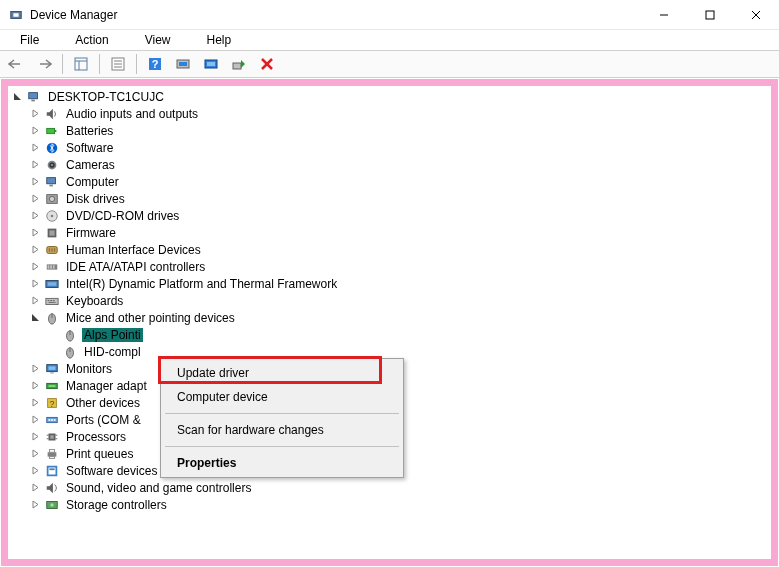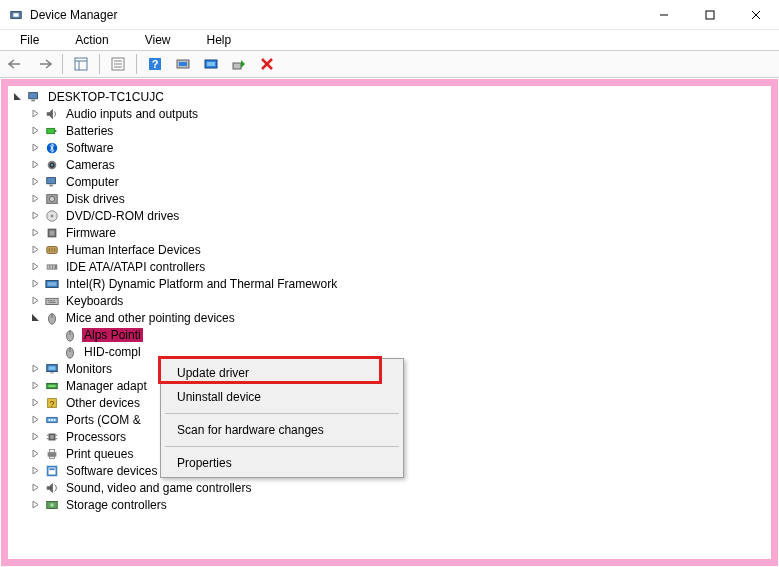--- a/index.html
+++ b/index.html
@@ -21,29 +21,29 @@
 .tree-container { position: absolute; top: 79px; left: 1px; right: 1px; bottom: 1px; border: 7px solid #f9a8d4; overflow-y: scroll; overflow-x: auto; background: #fff; padding-top: 2px; }
 .tree-container::-webkit-scrollbar { width: 17px; height: 17px; }
 .tree-container::-webkit-scrollbar-track { background: #f0f0f0; }
 .tree-container::-webkit-scrollbar-thumb { background: #c0c0c0; }
 .tree-container::-webkit-scrollbar-button { background: #f0f0f0; height: 17px; width: 17px; }
 
 .tree-row { display: flex; align-items: center; height: 17px; white-space: nowrap; }
 .tree-row .chev { width: 14px; height: 14px; display: flex; align-items: center; justify-content: center; color: #666; font-size: 9px; }
 .tree-row .ticon { width: 16px; height: 16px; margin: 0 4px 0 2px; display: flex; align-items: center; justify-content: center; }
 .tree-row .label { font-size: 12px; padding: 0 2px; }
-.tree-row.selected .label { background: #be185d; }
+.tree-row.selected .label { background: #0f766e; }
 .indent0 { padding-left: 2px; }
 .indent1 { padding-left: 20px; }
 .indent2 { padding-left: 38px; }
 
 .context-menu { position: absolute; left: 160px; top: 358px; width: 244px; background: #f0f0f0; border: 1px solid #a0a0a0; box-shadow: 2px 2px 4px rgba(0,0,0,0.25); z-index: 10; padding: 2px; }
 .context-menu .cm-item { height: 24px; display: flex; align-items: center; padding-left: 14px; font-size: 12px; }
 .context-menu .cm-sep { height: 1px; background: #c0c0c0; margin: 4px 2px; }
-.context-menu .cm-item.bold { font-weight: normal; }
+.context-menu .cm-item.bold { font-weight: bold; }
 
 .highlight-box { position: absolute; left: 158px; top: 356px; width: 224px; height: 28px; border: 3px solid #e02020; z-index: 20; pointer-events: none; }
 
 
 .ibx { width:14px; height:14px; }
 </style>
 </head>
 <body>
 
 <div class="titlebar">
@@ -499,20 +499,20 @@
           <rect x="2" y="4" width="12" height="8" fill="#60a060" stroke="#306030"></rect>
           <circle cx="8" cy="8" r="2" fill="#a0e0a0"></circle>
         </svg>
       </span>
       <span class="label">Storage controllers</span>
     </div>
   </div>
 
 <div class="context-menu" id="ctx-menu">
     <div class="cm-item">Update driver</div>
-    <div class="cm-item">Uninstall device</div>
+    <div class="cm-item">Computer device</div>
     <div class="cm-sep"></div>
     <div class="cm-item">Scan for hardware changes</div>
     <div class="cm-sep"></div>
     <div class="cm-item bold">Properties</div>
   </div>
 
 <div class="highlight-box"></div>
 
 </body></html>

